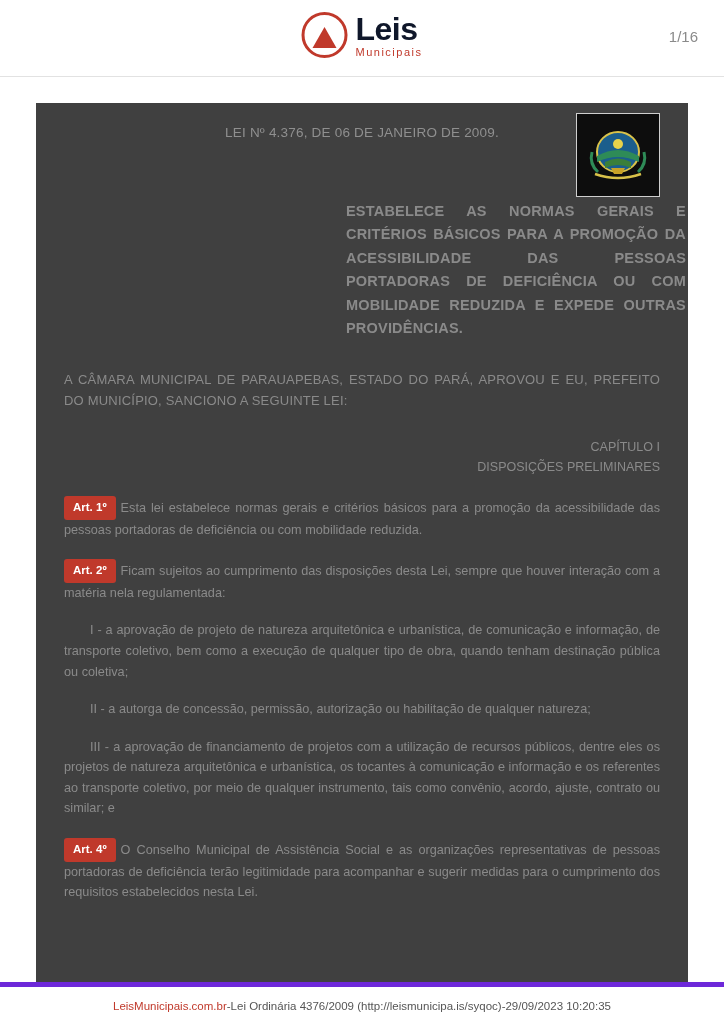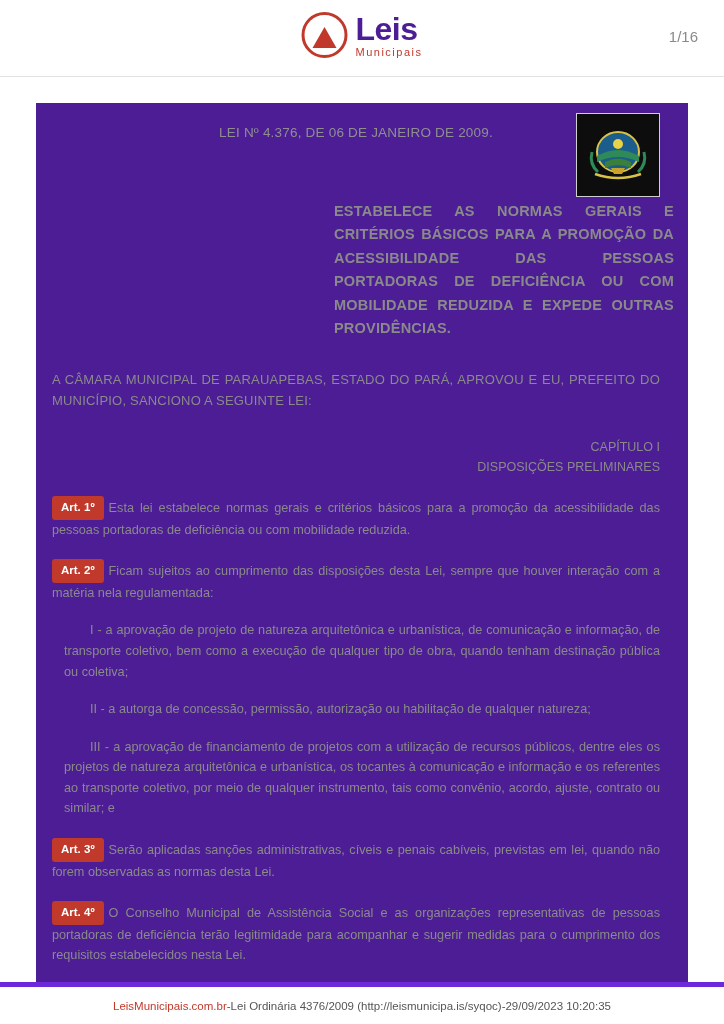--- a/index.html
+++ b/index.html
@@ -49,21 +49,21 @@
     border-bottom: 21px solid #c0392b;
     position: relative;
     top: 2px;
   }
   .brand-text {
     line-height: 1;
   }
   .brand-title {
     font-size: 32px;
     font-weight: bold;
-    color: #4c1d95;
+    color: #0f172a;
     letter-spacing: -0.5px;
   }
   .brand-sub {
     font-size: 11px;
     color: #c0392b;
     text-align: right;
     letter-spacing: 1.5px;
     margin-top: 2px;
   }
   .page-indicator {
@@ -74,24 +74,24 @@
     color: #8a8a8a;
   }
 
   
   .sheet {
     position: absolute;
     left: 36px;
     top: 103px;
     width: 652px;
     height: 884px;
-    background: #4c1d95;
+    background: #404040;
     color: #8f8f8f;
     box-sizing: border-box;
-    padding: 16px 28px 20px 16px;
+    padding: 16px 28px 20px 28px;
     overflow: hidden;
   }
   .doc-title {
     text-align: center;
     font-size: 13.5px;
     color: #8f8f8f;
     letter-spacing: 0.2px;
     padding-top: 6px;
   }
   .crest {
@@ -156,21 +156,20 @@
     vertical-align: 1px;
     white-space: nowrap;
   }
   .para {
     margin-top: 17px;
     font-size: 12.7px;
     line-height: 1.62;
     text-align: justify;
     color: #8a8a8a;
     text-indent: 26px;
-    margin-left: 12px;
   }
 
   
   .footer {
     position: absolute;
     left: 0;
     right: 0;
     bottom: 0;
     height: 37px;
     border-top: 5px solid #6d28d9;
@@ -229,21 +228,20 @@
     <div>CAPÍTULO I</div>
     <div>DISPOSIÇÕES PRELIMINARES</div>
   </div>
 
   <div id="blocks">
       <div class="article"><span class="art-badge">Art. 1º</span><span>Esta lei estabelece normas gerais e critérios básicos para a promoção da acessibilidade das pessoas portadoras de deficiência ou com mobilidade reduzida.</span></div>
       <div class="article"><span class="art-badge">Art. 2º</span><span>Ficam sujeitos ao cumprimento das disposições desta Lei, sempre que houver interação com a matéria nela regulamentada:</span></div>
       <div class="para">I - a aprovação de projeto de natureza arquitetônica e urbanística, de comunicação e informação, de transporte coletivo, bem como a execução de qualquer tipo de obra, quando tenham destinação pública ou coletiva;</div>
       <div class="para">II - a autorga de concessão, permissão, autorização ou habilitação de qualquer natureza;</div>
       <div class="para">III - a aprovação de financiamento de projetos com a utilização de recursos públicos, dentre eles os projetos de natureza arquitetônica e urbanística, os tocantes à comunicação e informação e os referentes ao transporte coletivo, por meio de qualquer instrumento, tais como convênio, acordo, ajuste, contrato ou similar; e</div>
-      <div class="article"><span class="art-badge">Art. 3º</span><span>Serão aplicadas sanções administrativas, cíveis e penais cabíveis, previstas em lei, quando não forem observadas as normas desta Lei.</span></div>
       <div class="article"><span class="art-badge">Art. 4º</span><span>O Conselho Municipal de Assistência Social e as organizações representativas de pessoas portadoras de deficiência terão legitimidade para acompanhar e sugerir medidas para o cumprimento dos requisitos estabelecidos nesta Lei.</span></div>
     </div>
 </div>
 
 <div class="footer">
   <span class="link">LeisMunicipais.com.br</span>
     <span class="muted"> - </span>
     <span class="muted">Lei Ordinária 4376/2009 (http://leismunicipa.is/syqoc)</span>
     <span class="muted"> - </span>
     <span class="muted">29/09/2023 10:20:35</span>

